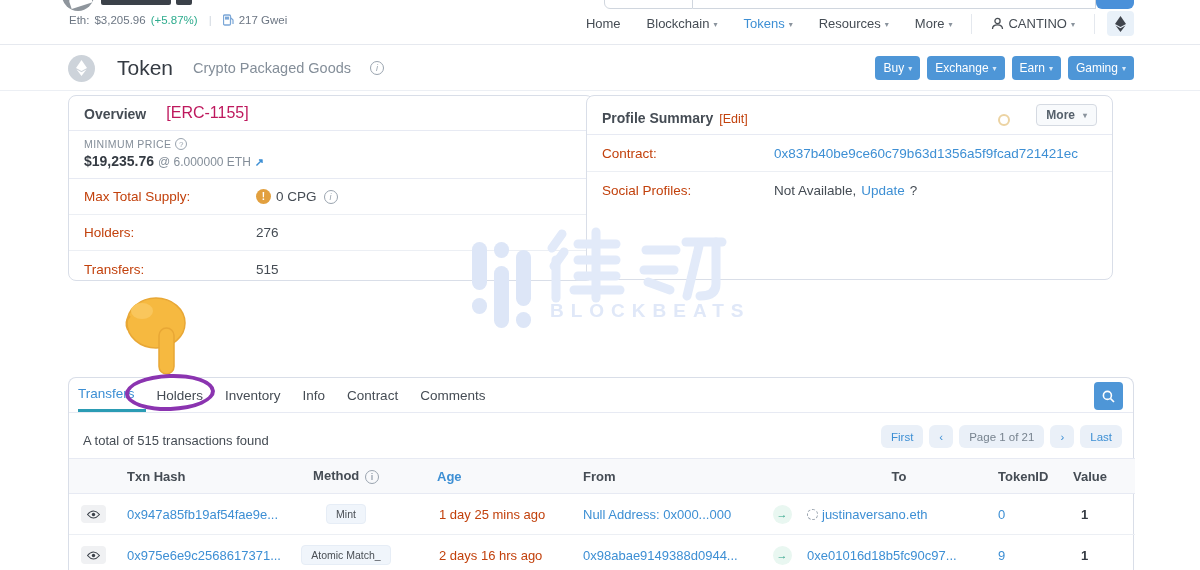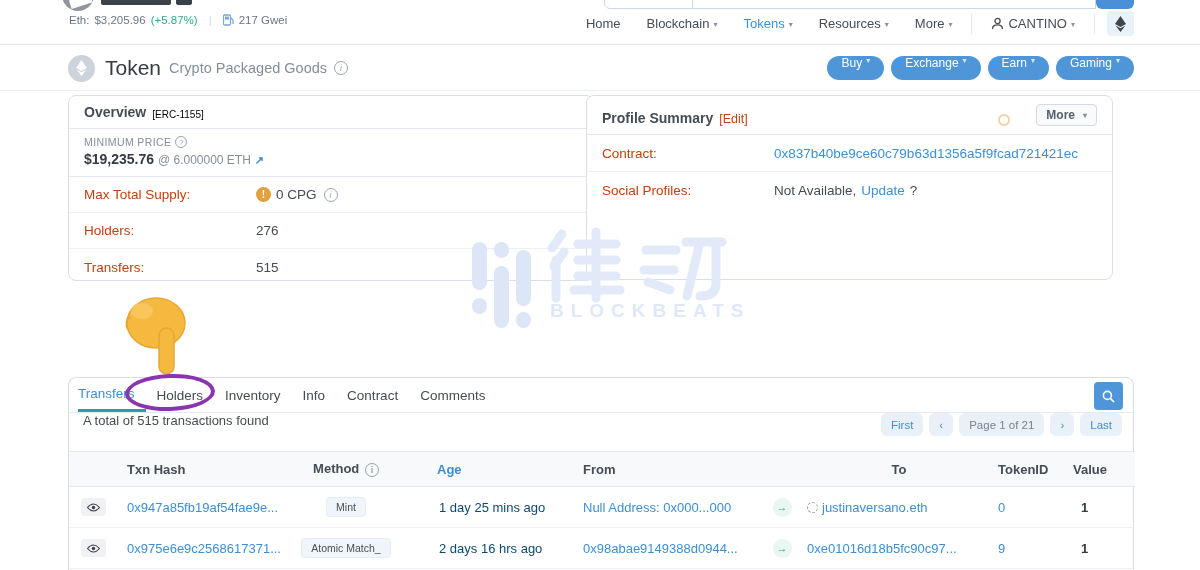--- a/index.html
+++ b/index.html
@@ -31,38 +31,38 @@
   .topnav .nav-item { padding:4px 13px; cursor:pointer; white-space:nowrap; }
   .topnav .nav-item.active { color:#3d8fd4; }
   .caret { font-size:8px; color:#8a939d; margin-left:4px; vertical-align:1px; }
   .nav-divider { width:1px; height:20px; background:#e4e8ee; margin:0 6px; }
   .eth-btn { width:27px; height:25px; background:#e9f1f9; border-radius:4px; margin-left:6px;
     display:flex; align-items:center; justify-content:center; cursor:pointer; }
   .topbar-border { position:absolute; top:44px; left:0; width:1200px; border-top:1px solid #e6e9ef; }
   .title-border { position:absolute; top:90px; left:0; width:1200px; border-top:1px solid #eceff4; }
   
   .token-header { position:absolute; top:50px; left:68px; width:1066px; height:36px;
-    display:flex; align-items:center; }
+    display:flex; align-items:center;gap:12px; }
   .avatar { width:27px; height:27px; border-radius:50%; background:#cdd3da;
     display:flex; align-items:center; justify-content:center; }
   .token-title { font-size:21px; color:#353b43; font-weight:500; margin-left:10px; }
   .token-subtitle { font-size:14.5px; color:#848e99; margin-left:8px; }
   .circle-ico { display:inline-flex; width:14px; height:14px; border:1px solid #9aa4af; border-radius:50%;
     color:#9aa4af; font-size:9px; align-items:center; justify-content:center; margin-left:7px; font-style:italic; }
   .hdr-actions { margin-left:auto; display:flex; gap:7px; }
-  .blue-btn { background:#4e96d7; color:#fff; border:none; border-radius:12px; height:24px;
-    padding:0 14px; font-size:12px; font-family:inherit; cursor:pointer; display:flex; align-items:flex-start; }
+  .blue-btn { background:#4e96d7; color:#fff; border:none; border-radius:4px; height:24px;
+    padding:0 8px; font-size:12px; font-family:inherit; cursor:pointer; display:flex; align-items:center; }
   .blue-btn .caret { color:#d8e8f7; }
   
   .card { position:absolute; top:95px; background:#fff; border:1px solid #d9dee8; border-radius:8px; }
   .card-overview { left:68px; width:526px; height:186px; }
   .card-profile  { left:586px; width:527px; height:185px; }
   .card-head { display:flex; align-items:flex-end; padding:8px 15px; border-bottom:1px solid #e7eaf3;
     font-size:14px; font-weight:bold; color:#454c54; }
-  .type-badge { font-weight:normal; font-size:10px; color:#000000; margin-left:6px; }
+  .type-badge { font-weight:normal; font-size:16px; color:#be185d; margin-left:20px; }
   .edit-link { font-weight:normal; font-size:12.5px; color:#c2410c; margin-left:6px; cursor:pointer; }
   .minprice { padding:7px 15px 9px; border-bottom:1px solid #e7eaf3; }
   .minprice-label { font-size:10.5px; letter-spacing:.4px; color:#848e99; display:flex; align-items:center; gap:4px; }
   .minprice-label .circle-ico { margin-left:0; width:12px; height:12px; font-size:8px; font-style:normal; }
   .minprice-val { margin-top:3px; font-size:14px; color:#353b43; font-weight:bold; }
   .minprice-val .eth { font-weight:normal; font-size:12px; color:#848e99; }
   .kvrow { display:flex; align-items:center; padding:0 15px; height:36px; border-bottom:1px solid #eceff4;
     font-size:13.5px; }
   .kvrow:last-child { border-bottom:none; }
   .kvrow .k { width:172px; color:#c2410c; }
@@ -85,41 +85,41 @@
   
   .main-card { position:absolute; top:377px; left:68px; width:1066px; height:220px;
     background:#fff; border:1px solid #d9dee8; border-radius:8px 8px 0 0; border-bottom:none; z-index:2; }
   .tabs-row { position:relative; display:flex; align-items:stretch; height:35px;
     border-bottom:1px solid #e7eaf3; padding-left:9px; }
   .tab { display:flex; align-items:center; padding:0 11px; font-size:13.5px; color:#454c54; cursor:pointer; }
   .tab:first-child { padding-left:0; }
   .tab.active { color:#3d8fd4; border-bottom:3px solid #2b9cb4; }
   .tab-search-btn { position:absolute; right:10px; top:4px; width:29px; height:28px; background:#4e96d7;
     border:none; border-radius:4px; cursor:pointer; display:flex; align-items:center; justify-content:center; }
-  .summary-row { display:flex; align-items:flex-start; justify-content:space-between; padding:0 11px;
-    height:28px; }
+  .summary-row { display:flex; align-items:flex-end; justify-content:space-between; padding:0 11px;
+    margin-top:7px; height:28px; }
   .summary-text { font-size:13px; color:#454c54; padding-left:3px; }
   .pagination { display:flex; gap:6px; }
   .page-btn { background:#eaf0f8; color:#3d8fd4; border:none; border-radius:6px; height:23px;
     padding:0 10px; font-size:11.5px; font-family:inherit; cursor:pointer; }
   .page-btn.current { color:#77838f; cursor:default; }
   
   table { width:100%; border-collapse:collapse; margin-top:10px; table-layout:fixed; }
   col.c-eye{width:48px} col.c-txn{width:170px} col.c-method{width:118px} col.c-age{width:160px}
   col.c-from{width:200px} col.c-arrow{width:34px} col.c-to{width:190px} col.c-tid{width:80px} col.c-val{width:66px}
   thead th { background:#f8f9fb; border-top:1px solid #e7eaf3; border-bottom:1px solid #e7eaf3;
     font-size:13px; color:#454c54; text-align:left; padding:9px 0; font-weight:bold; }
   th.h-txn{padding-left:10px} th.h-method{text-align:center} th.h-age{padding-left:32px; color:#3d8fd4}
   th.h-from{padding-left:18px} th.h-to{padding-left:10px; text-align:center} th.h-tid{padding-left:9px} th.h-val{padding-left:4px}
   tbody td { border-bottom:1px solid #eceff4; font-size:13px; padding:10px 0; white-space:nowrap;
     overflow:hidden; text-overflow:ellipsis; }
   td.t-eye{text-align:center}
   td.t-txn{padding-left:10px}
   td.t-method{text-align:center}
-  td.t-age{padding-left:34px; color:#0c4a6e}
+  td.t-age{padding-left:34px; color:#c2410c}
   td.t-from{padding-left:18px}
   td.t-arrow{text-align:center}
   td.t-to{padding-left:8px}
   td.t-tid{padding-left:9px}
   td.t-val{padding-left:12px; color:#353b43; font-weight:bold}
   .eye-badge { display:inline-flex; width:25px; height:18px; background:#f0f1f3; border-radius:4px;
     align-items:center; justify-content:center; cursor:pointer; }
   .method-badge { display:inline-block; background:#f0f5fb; border:1px solid #e6edf6; border-radius:4px;
     font-size:10.5px; color:#4a4f55; padding:3px 9px; }
   .arrow-circle { display:inline-flex; width:19px; height:19px; border-radius:50%; background:#e9f7f1;

